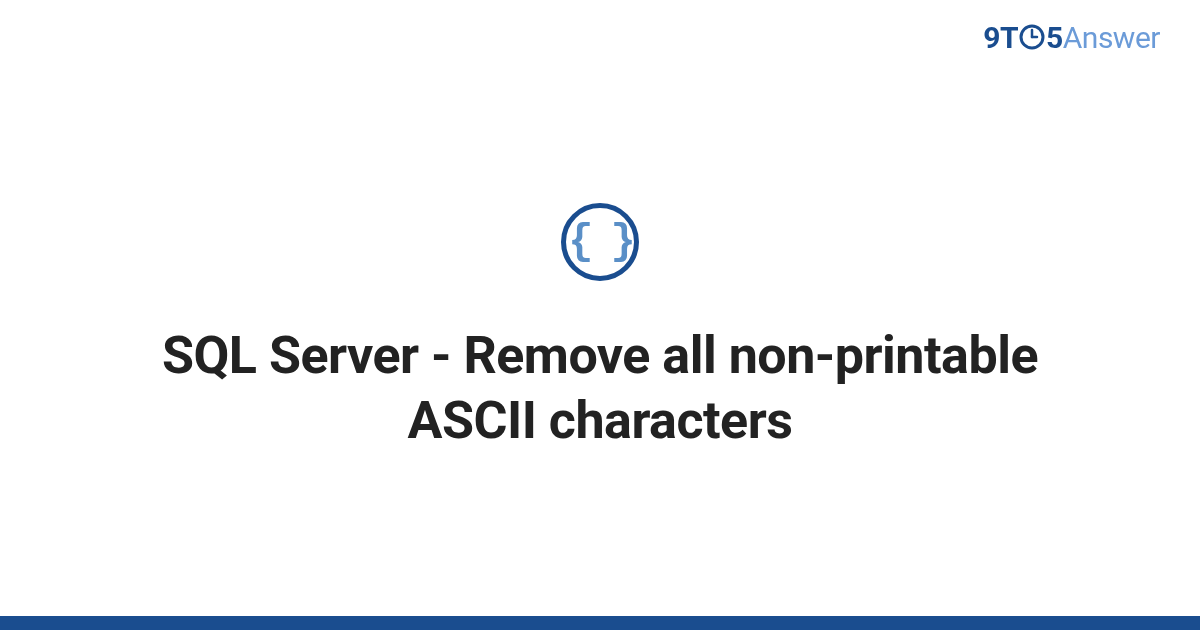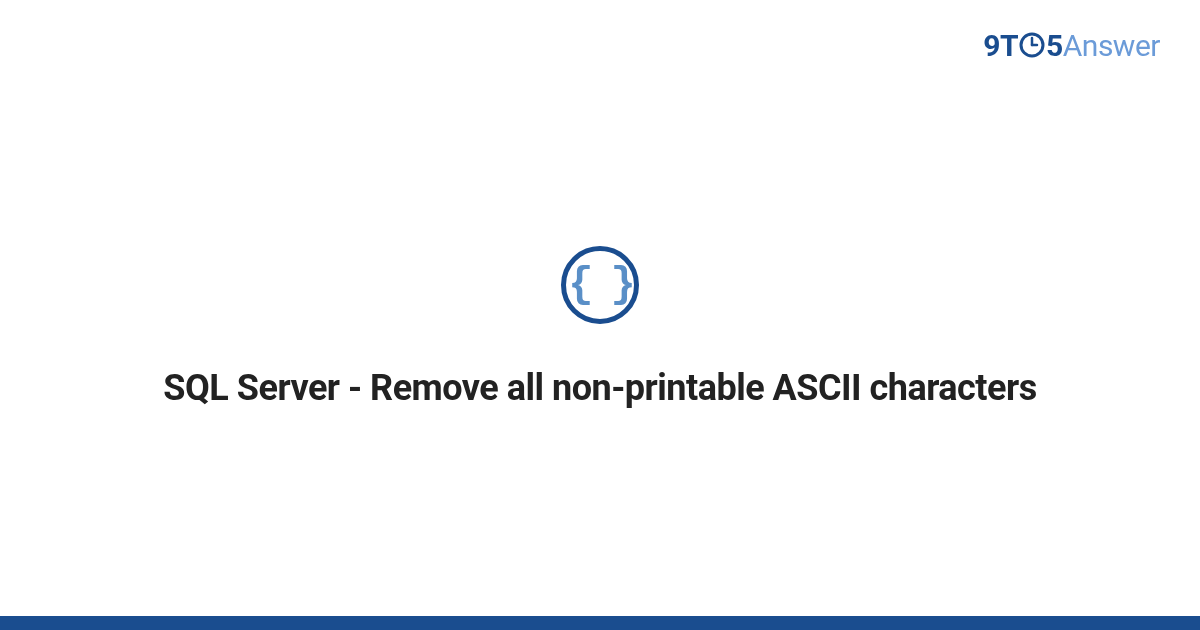--- a/index.html
+++ b/index.html
@@ -12,21 +12,21 @@
       width: 1200px;
       height: 630px;
       background: #ffffff;
       font-family: -apple-system, BlinkMacSystemFont, "Segoe UI", Roboto, "Helvetica Neue", Arial, sans-serif;
       position: relative;
       overflow: hidden;
     }
 
     .brand-logo {
       position: absolute;
-      top: 28px;
+      top: 20px;
       right: 40px;
       font-size: 30px;
       font-weight: 600;
       letter-spacing: -0.5px;
     }
 
     .brand-logo .part-9t {
       color: #1a4d8f;
       font-weight: 700;
     }
@@ -77,21 +77,21 @@
     .category-icon-wrapper .braces {
       font-size: 42px;
       font-weight: 800;
       color: #5a8fc7;
       font-family: "Courier New", monospace;
       letter-spacing: -4px;
       line-height: 1;
     }
 
     .page-title {
-      font-size: 36px;
+      font-size: 52px;
       font-weight: 700;
       color: #222222;
       text-align: center;
       line-height: 1.25;
       letter-spacing: -0.5px;
     }
 
     .bottom-bar {
       position: absolute;
       bottom: 0;

